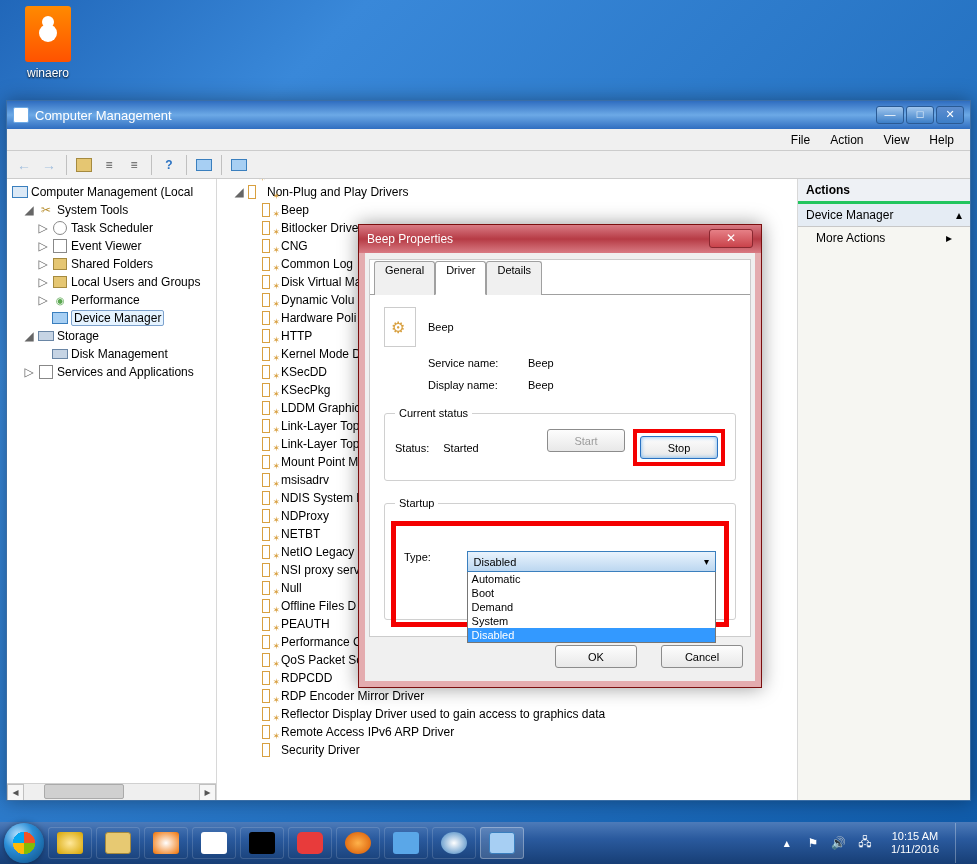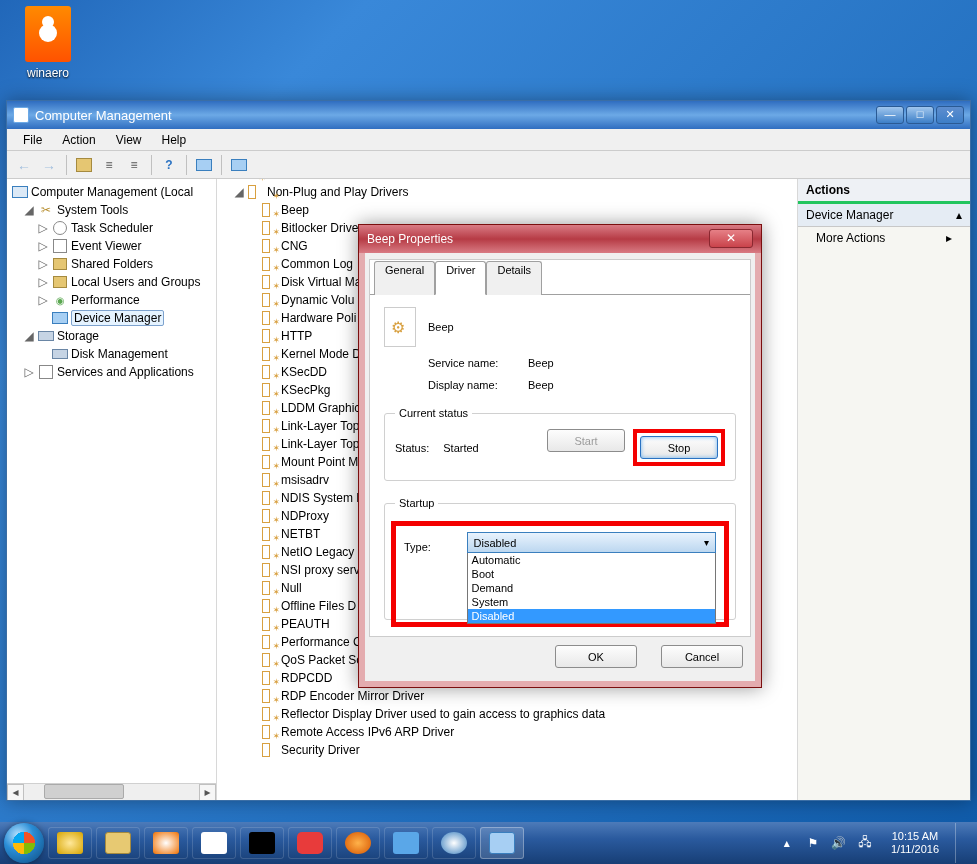--- a/index.html
+++ b/index.html
@@ -28,21 +28,21 @@
   }
   .titlebar {
     height: 28px; background: linear-gradient(#2f6dc0, #6ca9e6 50%, #2f6dc0);
     display: flex; align-items: center; padding: 0 6px; color:#fff;
   }
   .titlebar .icon { width:16px;height:16px;background:#fff;border:1px solid #6ca9e6;margin-right:6px;border-radius:2px;position:relative;}
   .titlebar .title { font-size: 13px; }
   .titlebar .controls { margin-left: auto; display:flex; gap:2px;}
   .titlebar .btn { width:28px;height:18px;background:linear-gradient(#a0c6ee,#3c7ec7);border:1px solid #2a5a94;border-radius:3px;color:#fff;text-align:center;line-height:14px;cursor:pointer;font-size:11px;}
   .titlebar .btn.close{background:linear-gradient(#5e8ecf,#3c7ec7);}
-  .menubar { height:22px;border-bottom:1px solid #ccc;display:flex;align-items:center;padding:0 6px;background:#f0f0f0;}
+  .menubar { height:22px;border-bottom:1px solid #ccc;display:flex;align-items:center;padding:0 6px;background:#f0f0f0;justify-content:flex-end;}
   .menubar span{padding:3px 10px;cursor:default;}
   .toolbar { height:28px;background:#f0f0f0;border-bottom:1px solid #ccc;display:flex;align-items:center;padding:0 6px;gap:3px;}
   .toolbar .tbtn{width:22px;height:22px;border:1px solid transparent;display:flex;align-items:center;justify-content:center;border-radius:2px;}
   .toolbar .tbtn.disabled{opacity:.4;}
   .toolbar .sep{width:1px;height:20px;background:#c0c0c0;margin:0 3px;}
   .arrow-left::before{content:"←";color:#2a72c2;font-size:14px;}
   .arrow-right::before{content:"→";color:#2a72c2;font-size:14px;}
   .folder-ic::before{content:"";display:block;width:14px;height:12px;background:#e5c672;border:1px solid #a58a3f;}
   .list-ic::before{content:"≡";color:#555;}
   .q-ic::before{content:"?";color:#2a72c2;font-weight:bold;}
@@ -105,21 +105,21 @@
   .kv{display:flex;margin-top:10px;padding-left:44px;}
   .kv .k{width:100px;}
   fieldset{border:1px solid #d0d0d0;margin-top:16px;padding:10px 10px 14px 10px;border-radius:3px;}
   legend{padding:0 4px;font-size:11px;}
   .status-row{display:flex;align-items:center;gap:14px;}
   .status-row .sbtns{margin-left:auto;display:flex;gap:8px;}
   .wbtn{width:78px;height:23px;border:1px solid #8c8c8c;background:linear-gradient(#fdfdfd,#e8e8e8);border-radius:3px;font-size:11px;cursor:pointer;}
   .wbtn.disabled{color:#9c9c9c;cursor:default;}
   .wbtn.focus{border:1px solid #2a72c2;box-shadow:inset 0 0 4px #6bb2f0;}
   .hl-red{border:4px solid #f40000;padding:3px;display:inline-block;}
-  fieldset.startup .row{display:flex;align-items:flex-end;gap:20px;}
+  fieldset.startup .row{display:flex;align-items:flex-start;gap:20px;margin-top:19px;}
   .combo{position:relative;width:258px;}
   .combo-btn{height:21px;border:1px solid #3a7fbe;background:linear-gradient(#e9f3fd,#bcd7f0);display:flex;align-items:center;padding:0 6px;justify-content:space-between;font-size:11px;cursor:pointer;}
   .combo-btn::after{content:"▾";font-size:10px;}
   .combo-list{position:absolute;left:0;top:21px;width:100%;background:#fff;border:1px solid #767676;border-top:none;z-index:5;}
   .combo-list div{padding:1px 4px;font-size:11px;cursor:pointer;}
   .combo-list div.sel{background:#3399ff;color:#fff;}
   .hl-red-big{border:5px solid #f40000;padding:6px 8px 6px 8px;position:absolute;}
   .dlg-footer{position:absolute;left:16px;right:0;bottom:10px;height:32px;display:flex;justify-content:flex-end;gap:24px;padding-right:18px;}
   .dlg-footer .wbtn{width:82px;}
   .drvdet{position:absolute;right:20px;bottom:12px;}

